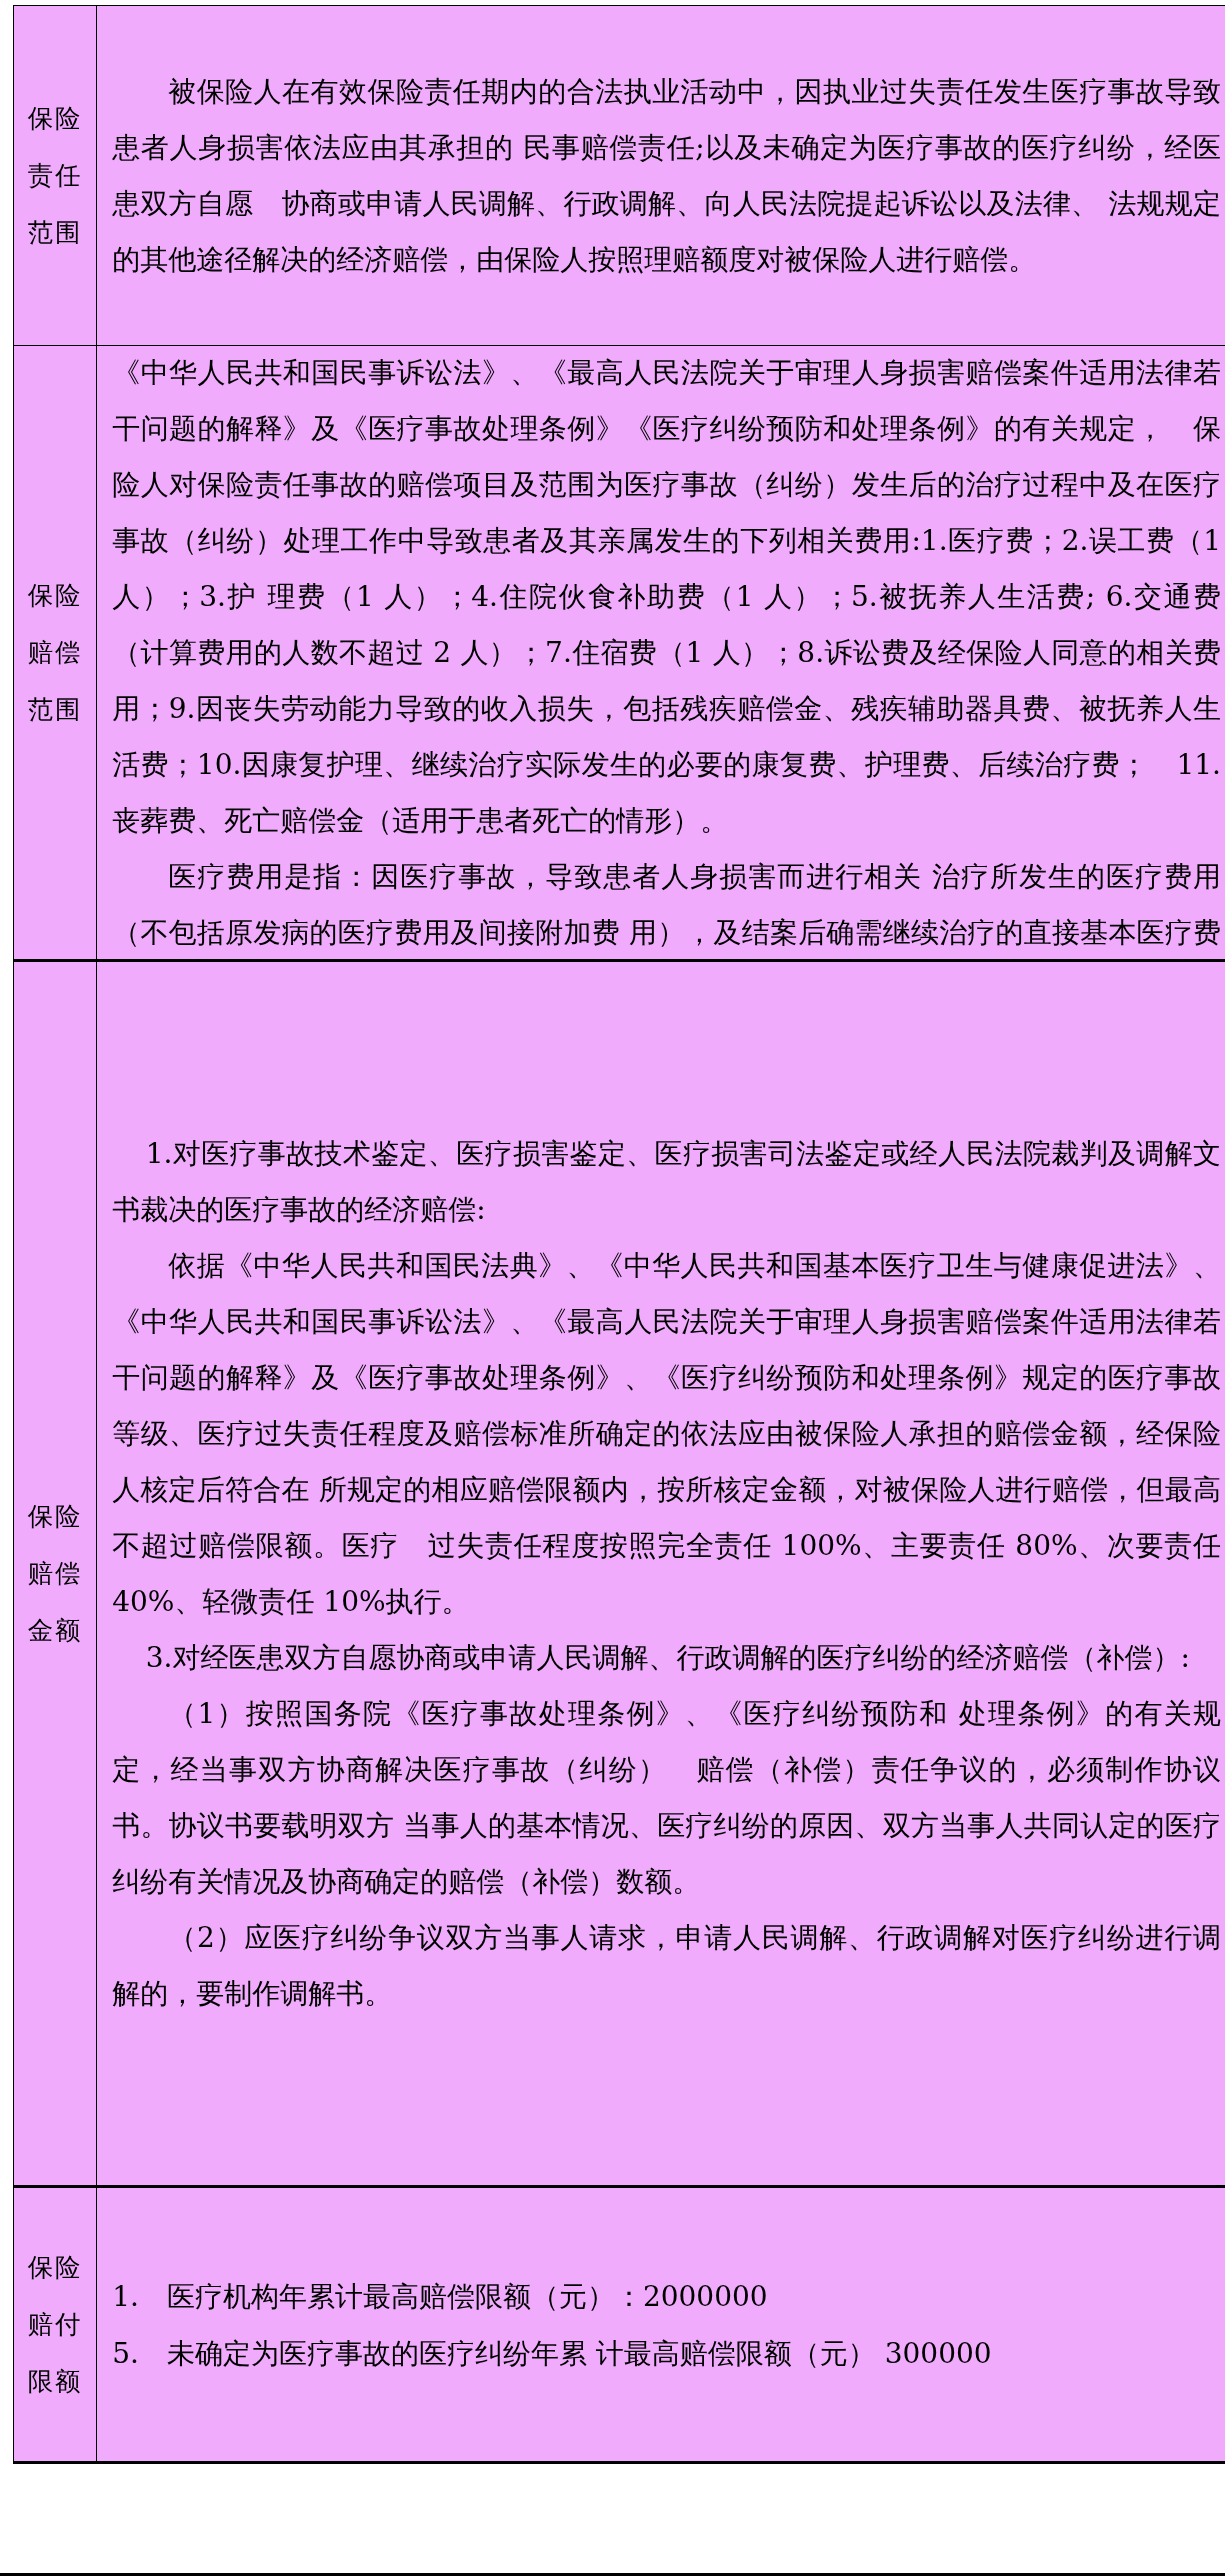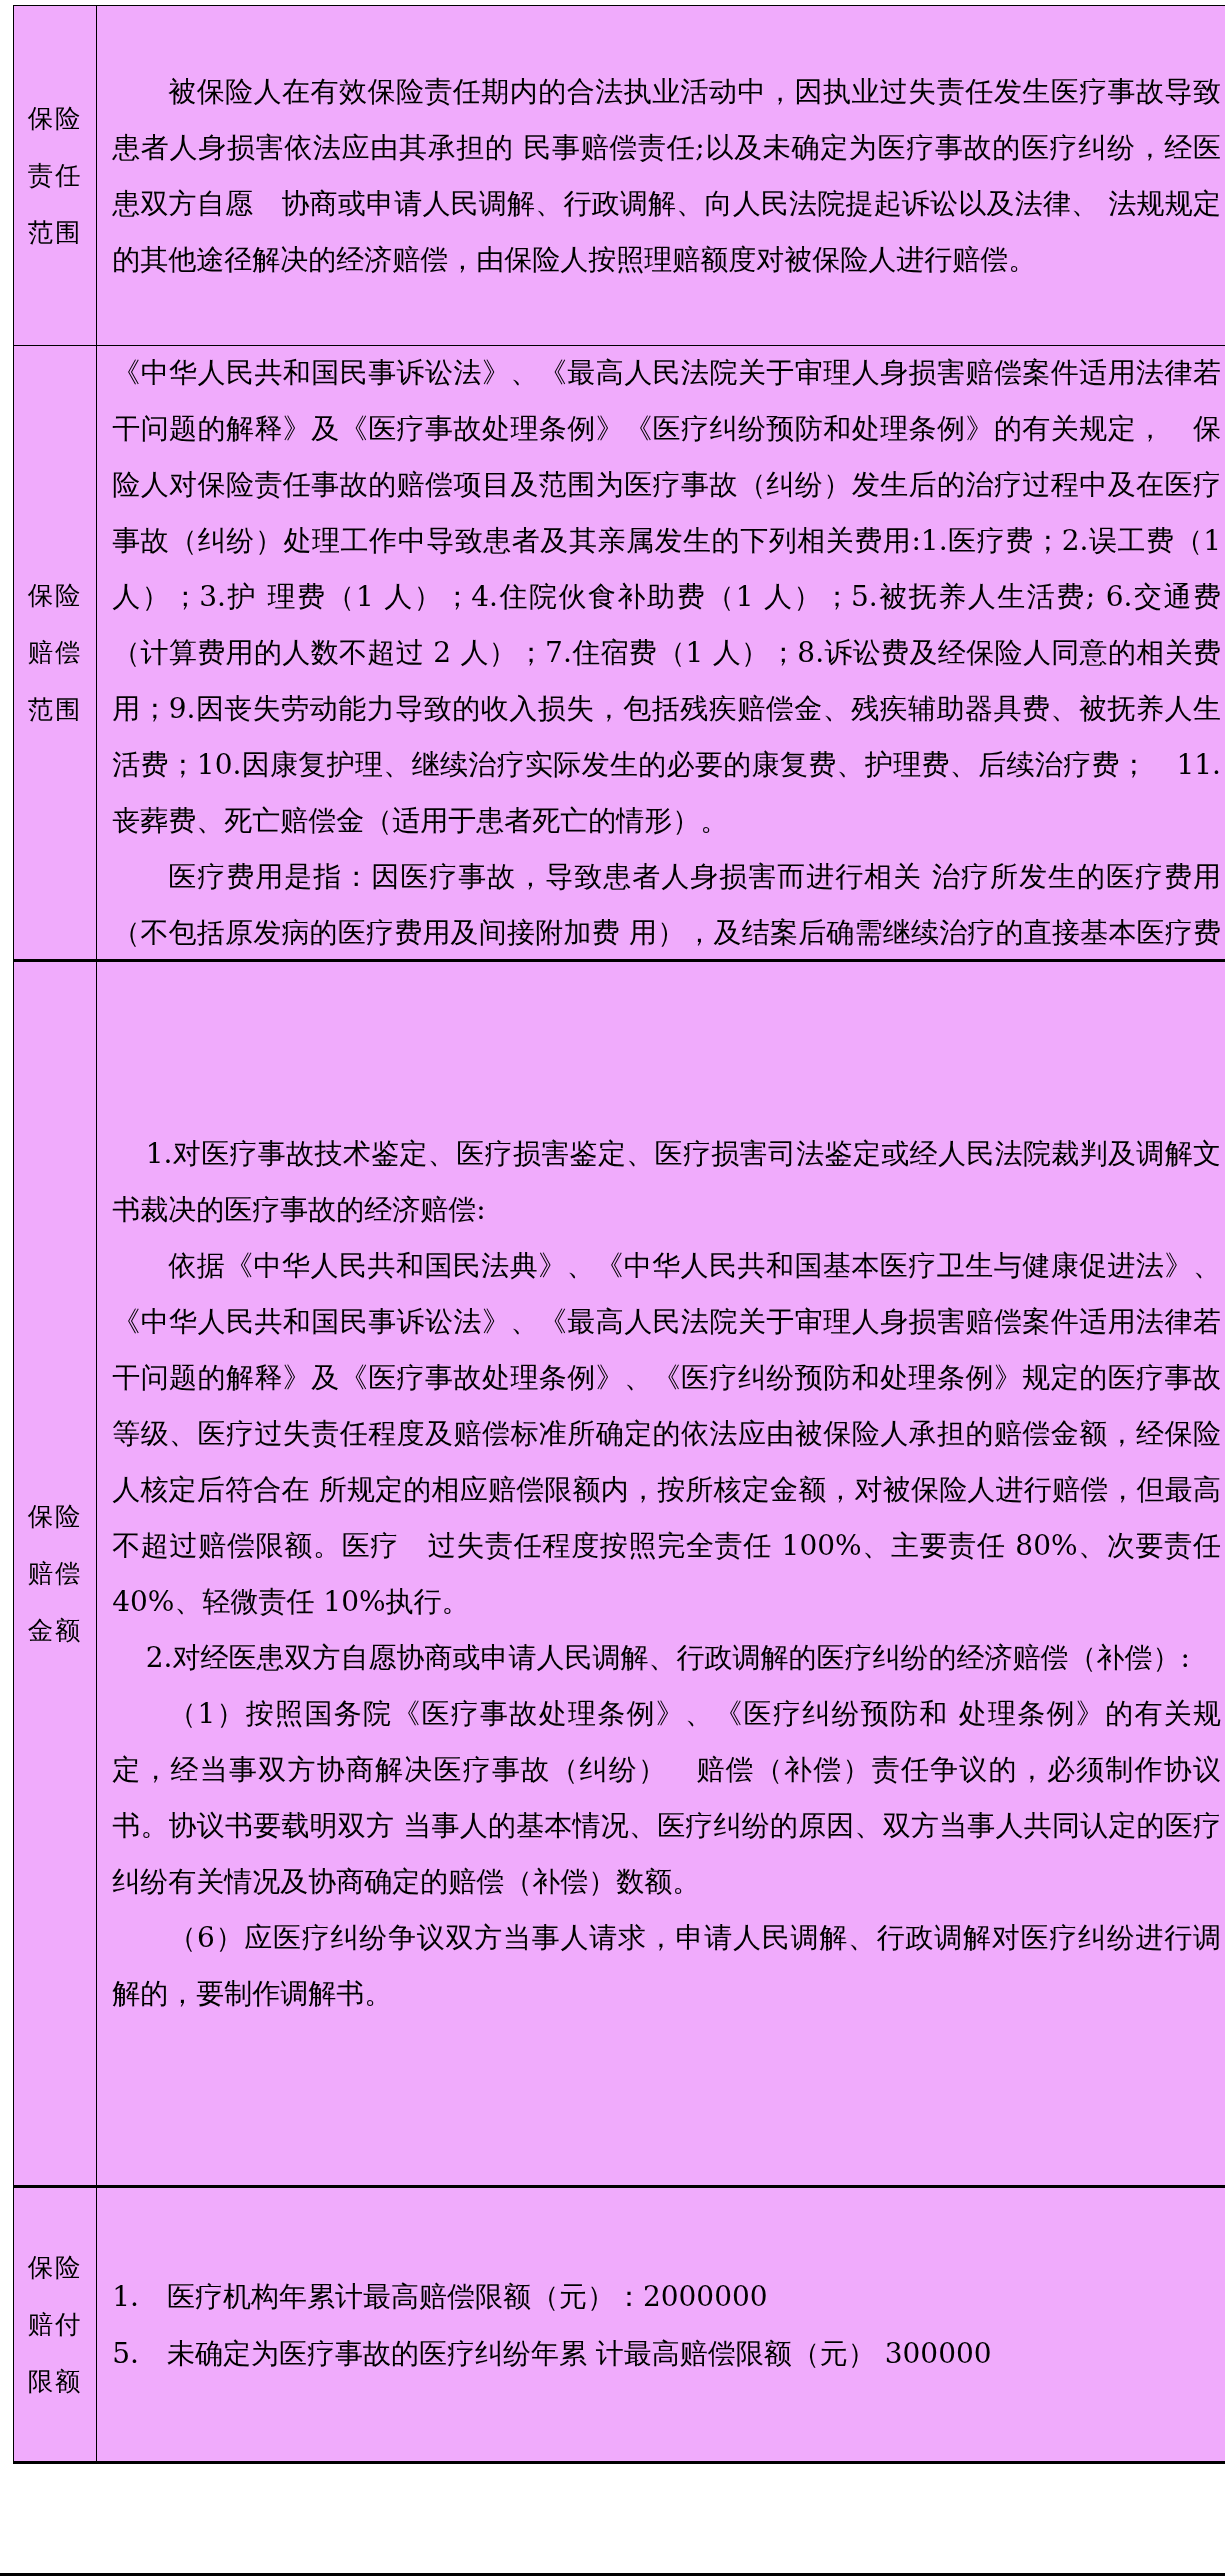--- a/index.html
+++ b/index.html
@@ -112,23 +112,23 @@
 
   <section class="t-row row-3 sep-thick">
     <div class="row-header">
       <div>保险</div>
       <div>赔偿</div>
       <div>金额</div>
     </div>
     <div class="row-body">
       <p class="para small-indent">1.对医疗事故技术鉴定、医疗损害鉴定、医疗损害司法鉴定或经人民法院裁判及调解文书裁决的医疗事故的经济赔偿:</p>
       <p class="para">依据《中华人民共和国民法典》、《中华人民共和国基本医疗卫生与健康促进法》、《中华人民共和国民事诉讼法》、《最高人民法院关于审理人身损害赔偿案件适用法律若干问题的解释》及《医疗事故处理条例》、《医疗纠纷预防和处理条例》规定的医疗事故等级、医疗过失责任程度及赔偿标准所确定的依法应由被保险人承担的赔偿金额，经保险人核定后符合在 所规定的相应赔偿限额内，按所核定金额，对被保险人进行赔偿，但最高不超过赔偿限额。医疗　过失责任程度按照完全责任 100%、主要责任 80%、次要责任 40%、轻微责任 10%执行。</p>
-      <p class="para small-indent">2.对经医患双方自愿协商或申请人民调解、行政调解的医疗纠纷的经济赔偿（补偿）:</p>
+      <p class="para small-indent">3.对经医患双方自愿协商或申请人民调解、行政调解的医疗纠纷的经济赔偿（补偿）:</p>
       <p class="para">（1）按照国务院《医疗事故处理条例》、《医疗纠纷预防和 处理条例》的有关规定，经当事双方协商解决医疗事故（纠纷）　赔偿（补偿）责任争议的，必须制作协议书。协议书要载明双方 当事人的基本情况、医疗纠纷的原因、双方当事人共同认定的医疗纠纷有关情况及协商确定的赔偿（补偿）数额。</p>
-      <p class="para">（6）应医疗纠纷争议双方当事人请求，申请人民调解、行政调解对医疗纠纷进行调解的，要制作调解书。</p>
+      <p class="para">（2）应医疗纠纷争议双方当事人请求，申请人民调解、行政调解对医疗纠纷进行调解的，要制作调解书。</p>
     </div>
   </section>
 
   <section class="t-row row-4 sep-thick">
     <div class="row-header">
       <div>保险</div>
       <div>赔付</div>
       <div>限额</div>
     </div>
     <div class="row-body">

